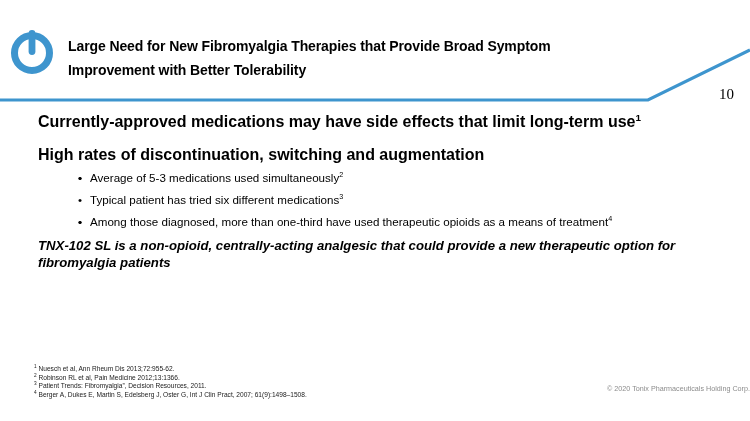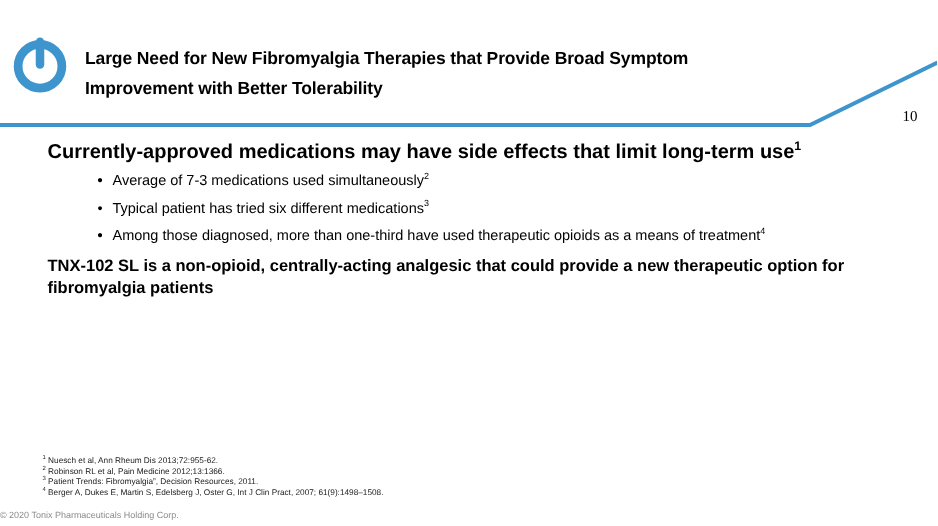--- a/index.html
+++ b/index.html
@@ -36,21 +36,21 @@
     font-weight: bold;
     line-height: 24px;
     letter-spacing: -0.1px;
     color: #000000;
     margin-top: 22px;
   }
   #page-number {
     position: absolute;
     right: 16px;
     top: 86px;
-    font-size: 12px;
+    font-size: 15px;
     color: #000000;
     font-family: "Liberation Serif", serif;
   }
 
   
   #rule-wrap {
     position: absolute;
     left: 0;
     top: 40px;
     width: 750px;
@@ -99,20 +99,21 @@
   }
   ul.bullets.tight li { margin-bottom: 7px; }
 
   #closing {
     font-size: 13.2px;
     font-weight: bold;
     line-height: 16.5px;
     margin: 9px 0 0 38px;
     max-width: 660px;
     color: #000000;
+    font-style: italic;
   }
 
   sup {
     font-size: 0.62em;
     vertical-align: super;
     line-height: 0;
   }
 
   
   #footnotes {
@@ -125,23 +126,23 @@
     line-height: 8.6px;
     color: #1a1a1a;
     white-space: nowrap;
   }
   #footnotes .fn sup {
     font-size: 0.72em;
   }
   #copyright {
     position: absolute;
     left: 0;
-    top: 407px;
+    top: 384px;
     width: 750px;
-    text-align: left;
+    text-align: right;
     font-size: 7.2px;
     color: #8c8c8c;
   }
 </style>
 </head>
 <body>
 
 <div id="slide">
 
   <div id="logo">
@@ -159,24 +160,25 @@
       <polyline points="0,60 648,60 750,10" fill="none" stroke="#3E95CE" stroke-width="3.2"></polyline>
     </svg>
   </div>
 
   <div id="page-number">10</div>
 
   <div id="body">
 
     <div class="head h1"><span>Currently-approved medications may have side effects that limit long-term use</span><sup>1</sup></div>
 
+    <div class="head h2">High rates of discontinuation, switching and augmentation</div>
 
     <ul class="bullets" id="bullets-1">
         <li><span class="bullet-dot">•</span></li>
-        <li><span class="bullet-dot">•</span><span>Average of 7-3 medications used simultaneously</span><sup>2</sup></li>
+        <li><span class="bullet-dot">•</span><span>Average of 5-3 medications used simultaneously</span><sup>2</sup></li>
         <li><span class="bullet-dot">•</span><span>Typical patient has tried six different medications</span><sup>3</sup></li>
         <li><span class="bullet-dot">•</span></li>
       </ul>
 
 
     <ul class="bullets tight" id="bullets-2">
         <li><span class="bullet-dot">•</span><span>Among those diagnosed, more than one-third have used therapeutic opioids as a means of treatment</span><sup>4</sup></li>
       </ul>
 
     <div id="closing">TNX-102 SL is a non-opioid, centrally-acting analgesic that could provide a new therapeutic option for fibromyalgia patients</div>

